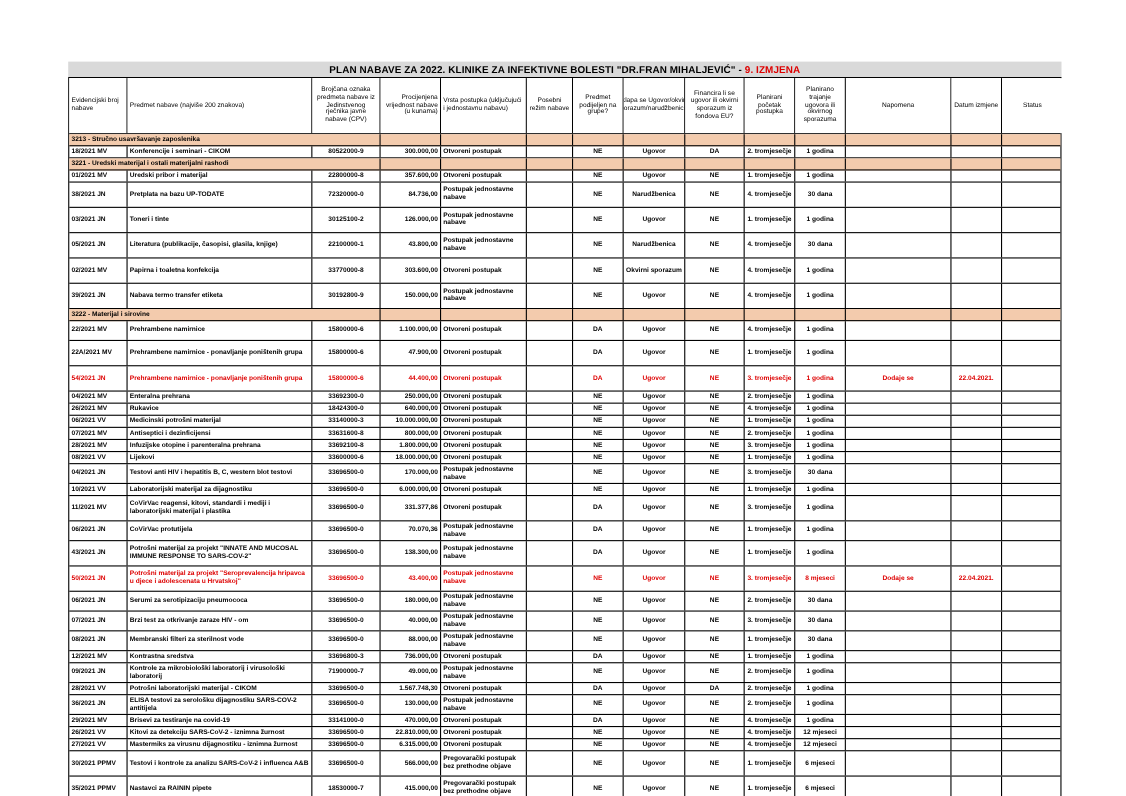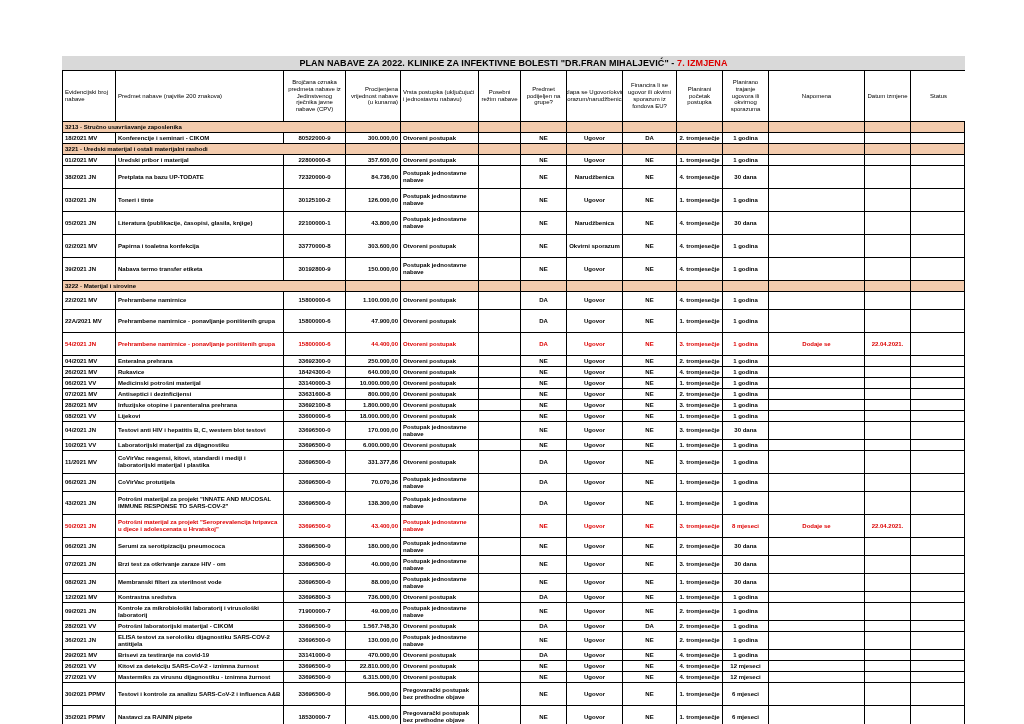--- a/index.html
+++ b/index.html
@@ -41,21 +41,21 @@
   .c4{justify-content:flex-start;text-align:left;}
   .section-row{background:var(--section-bg,#f3cbad);}
   .section-row .cell{min-height:8px;font-weight:700;}
   .section-label{grid-column:1 / 4;justify-content:flex-start;text-align:left;}
   .red-row .cell{color:var(--highlight,#e00000);}
 </style>
 </head>
 <body>
 
 <div class="page">
-  <div class="title-band"><span>PLAN NABAVE ZA 2022. KLINIKE ZA INFEKTIVNE BOLESTI "DR.FRAN MIHALJEVIĆ" - </span><span class="hl">7. IZMJENA</span></div>
+  <div class="title-band"><span>PLAN NABAVE ZA 2022. KLINIKE ZA INFEKTIVNE BOLESTI "DR.FRAN MIHALJEVIĆ" - </span><span class="hl">9. IZMJENA</span></div>
   <div class="grid-table">
     <div class="trow header-row">
         <div class="cell hcell c0">Evidencijski broj nabave</div>
         <div class="cell hcell c1">Predmet nabave (najviše 200 znakova)</div>
         <div class="cell hcell c2">Brojčana oznaka predmeta nabave iz Jedinstvenog rječnika javne nabave (CPV)</div>
         <div class="cell hcell c3">Procijenjena vrijednost nabave (u kunama)</div>
         <div class="cell hcell c4">Vrsta postupka (uključujući i jednostavnu nabavu)</div>
         <div class="cell hcell c5">Posebni režim nabave</div>
         <div class="cell hcell c6">Predmet podijeljen na grupe?</div>
         <div class="cell hcell c7">Sklapa se Ugovor/okvirni sporazum/narudžbenica?</div>

